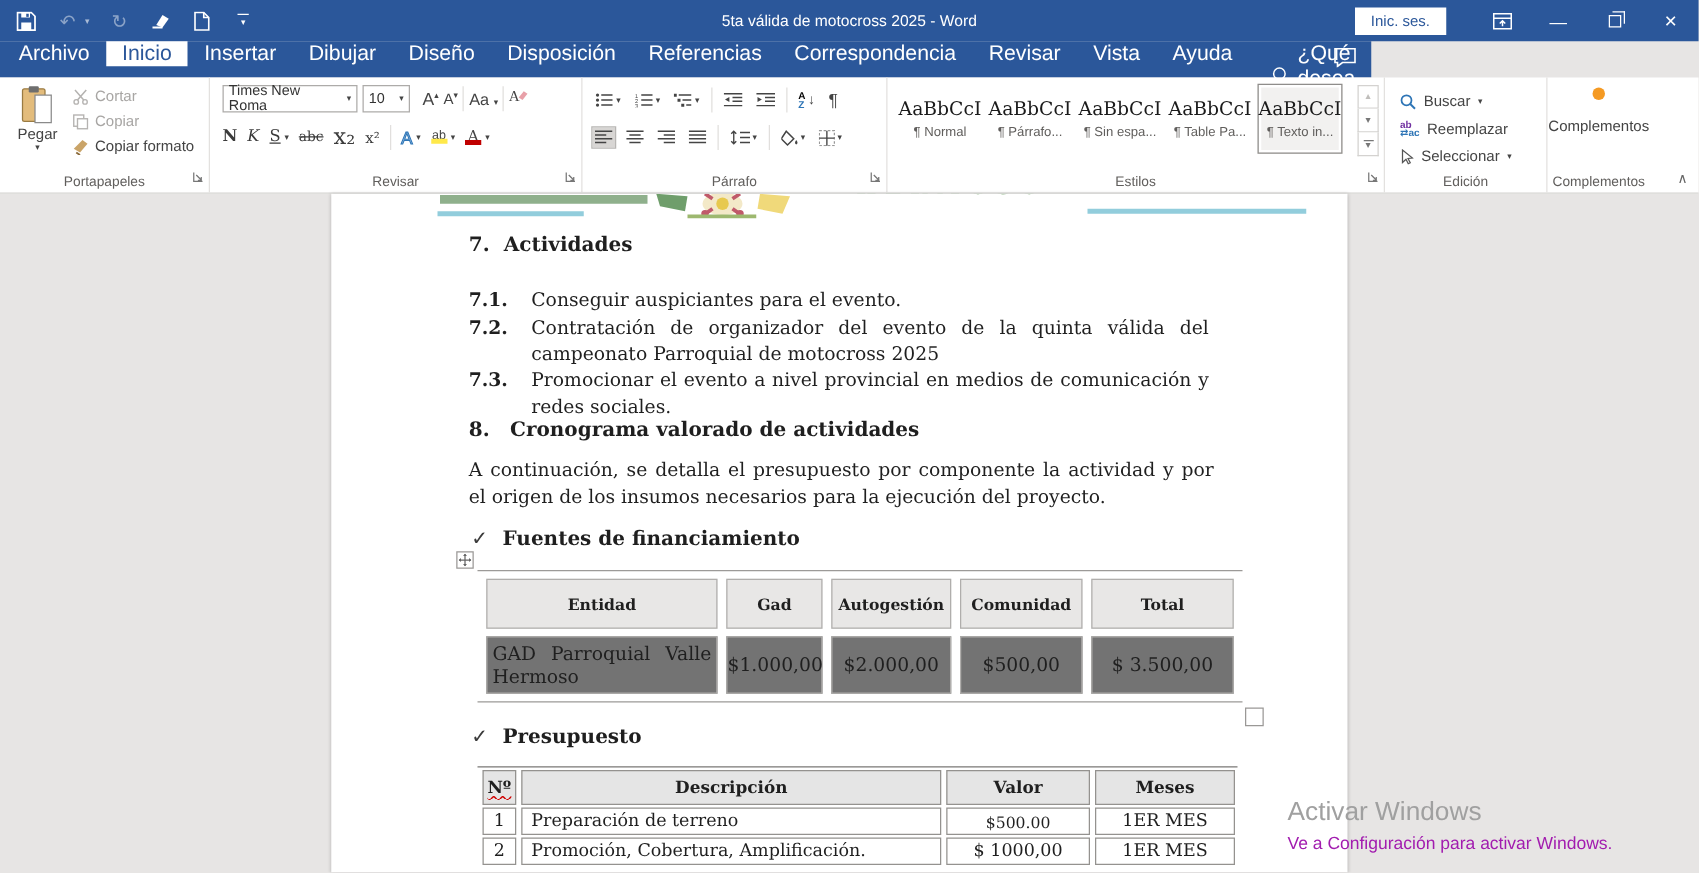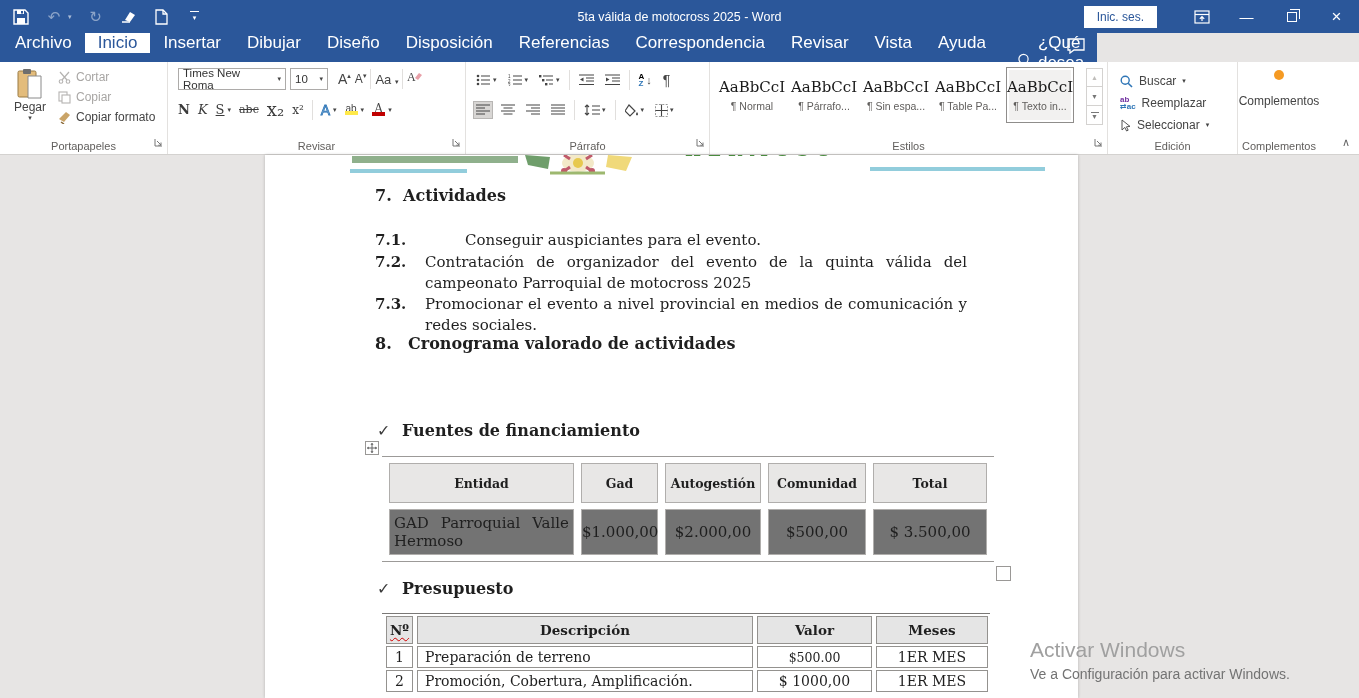--- a/index.html
+++ b/index.html
@@ -119,21 +119,21 @@
   .tbl2-wrap { position:absolute; left:117px; top:458px; width:608px; border-top:1px solid #7a7876; }
   table.tbl2 { border-collapse:separate; border-spacing:4px 2px; width:100%; table-layout:fixed; }
   .tbl2 th, .tbl2 td { border:1px solid #94928f; }
   .tbl2 th { background:#e5e5e5; height:28px; font-size:13.5px; font-weight:bold; text-align:center; }
   .tbl2 td { height:22px; font-size:14px; background:#fff; text-align:center; }
   .tbl2 td.desc { text-align:left; padding-left:7px; }
   .spell-err { text-decoration:underline wavy #d00000; text-decoration-thickness:1px; text-underline-offset:2px; }
 
   .watermark { position:absolute; left:1030px; top:483px; color:#9d9d9d; font-family:"Liberation Sans","DejaVu Sans",sans-serif; pointer-events:none; }
   .watermark .wm1 { font-size:21px; font-weight:300; color:#a0a0a0; }
-  .watermark .wm2 { font-size:14px; color:#737373; margin-top:4px; white-space:nowrap; }
+  .watermark .wm2 { font-size:14px; color:#a21caf; margin-top:4px; white-space:nowrap; }
 </style>
 </head>
 <body>
 
 <div class="titlebar">
   <div class="qat">
     <span class="qicon">
       <svg width="16" height="16" viewBox="0 0 16 16">
           <path d="M1 1 h11 l3 3 v11 h-14 z" fill="none" stroke="#fff" stroke-width="1.4"></path>
           <rect x="4" y="9" width="8" height="6" fill="#fff"></rect>
@@ -499,38 +499,39 @@
     </div>
     <div class="hdr-title-clip">
       <span>HERMOSO</span>
     </div>
 
     <div class="doc-h7">
       <span class="h-num">7.</span>
       <span>Actividades</span>
     </div>
 
-    <div class="doc-item" style="top:75px;gap:40px;">
+    <div class="doc-item" style="top:75px;">
       <span class="h-num">7.1.</span>
       <div class="itxt">Conseguir auspiciantes para el evento.</div>
     </div>
     <div class="doc-item" style="top:97px;">
       <span class="h-num">7.2.</span>
       <div class="itxt" style="width:542px;">Contratación de organizador del evento de la quinta válida del campeonato Parroquial de motocross 2025</div>
     </div>
     <div class="doc-item" style="top:139px;">
       <span class="h-num">7.3.</span>
       <div class="itxt" style="width:542px;">Promocionar el evento a nivel provincial en medios de comunicación y redes sociales.</div>
     </div>
 
     <div class="doc-h8">
       <span class="h-num">8.</span>
       <span>Cronograma valorado de actividades</span>
     </div>
 
+    <div class="doc-intro">A continuación, se detalla el presupuesto por componente la actividad y por el origen de los insumos necesarios para la ejecución del proyecto.</div>
 
     <div class="doc-check" style="top:266px;">
       <span class="chk">✓</span>
       <span>Fuentes de financiamiento</span>
     </div>
 
     <div class="tbl-move-handle">
       <svg width="10" height="10" viewBox="0 0 10 10">
           <path d="M5 0 v10 M0 5 h10" stroke="#666" stroke-width="1"></path>
           <path d="M5 0 l-1.6 1.8 h3.2 z M5 10 l-1.6 -1.8 h3.2 z M0 5 l1.8 -1.6 v3.2 z M10 5 l-1.8 -1.6 v3.2 z" fill="#666"></path>

